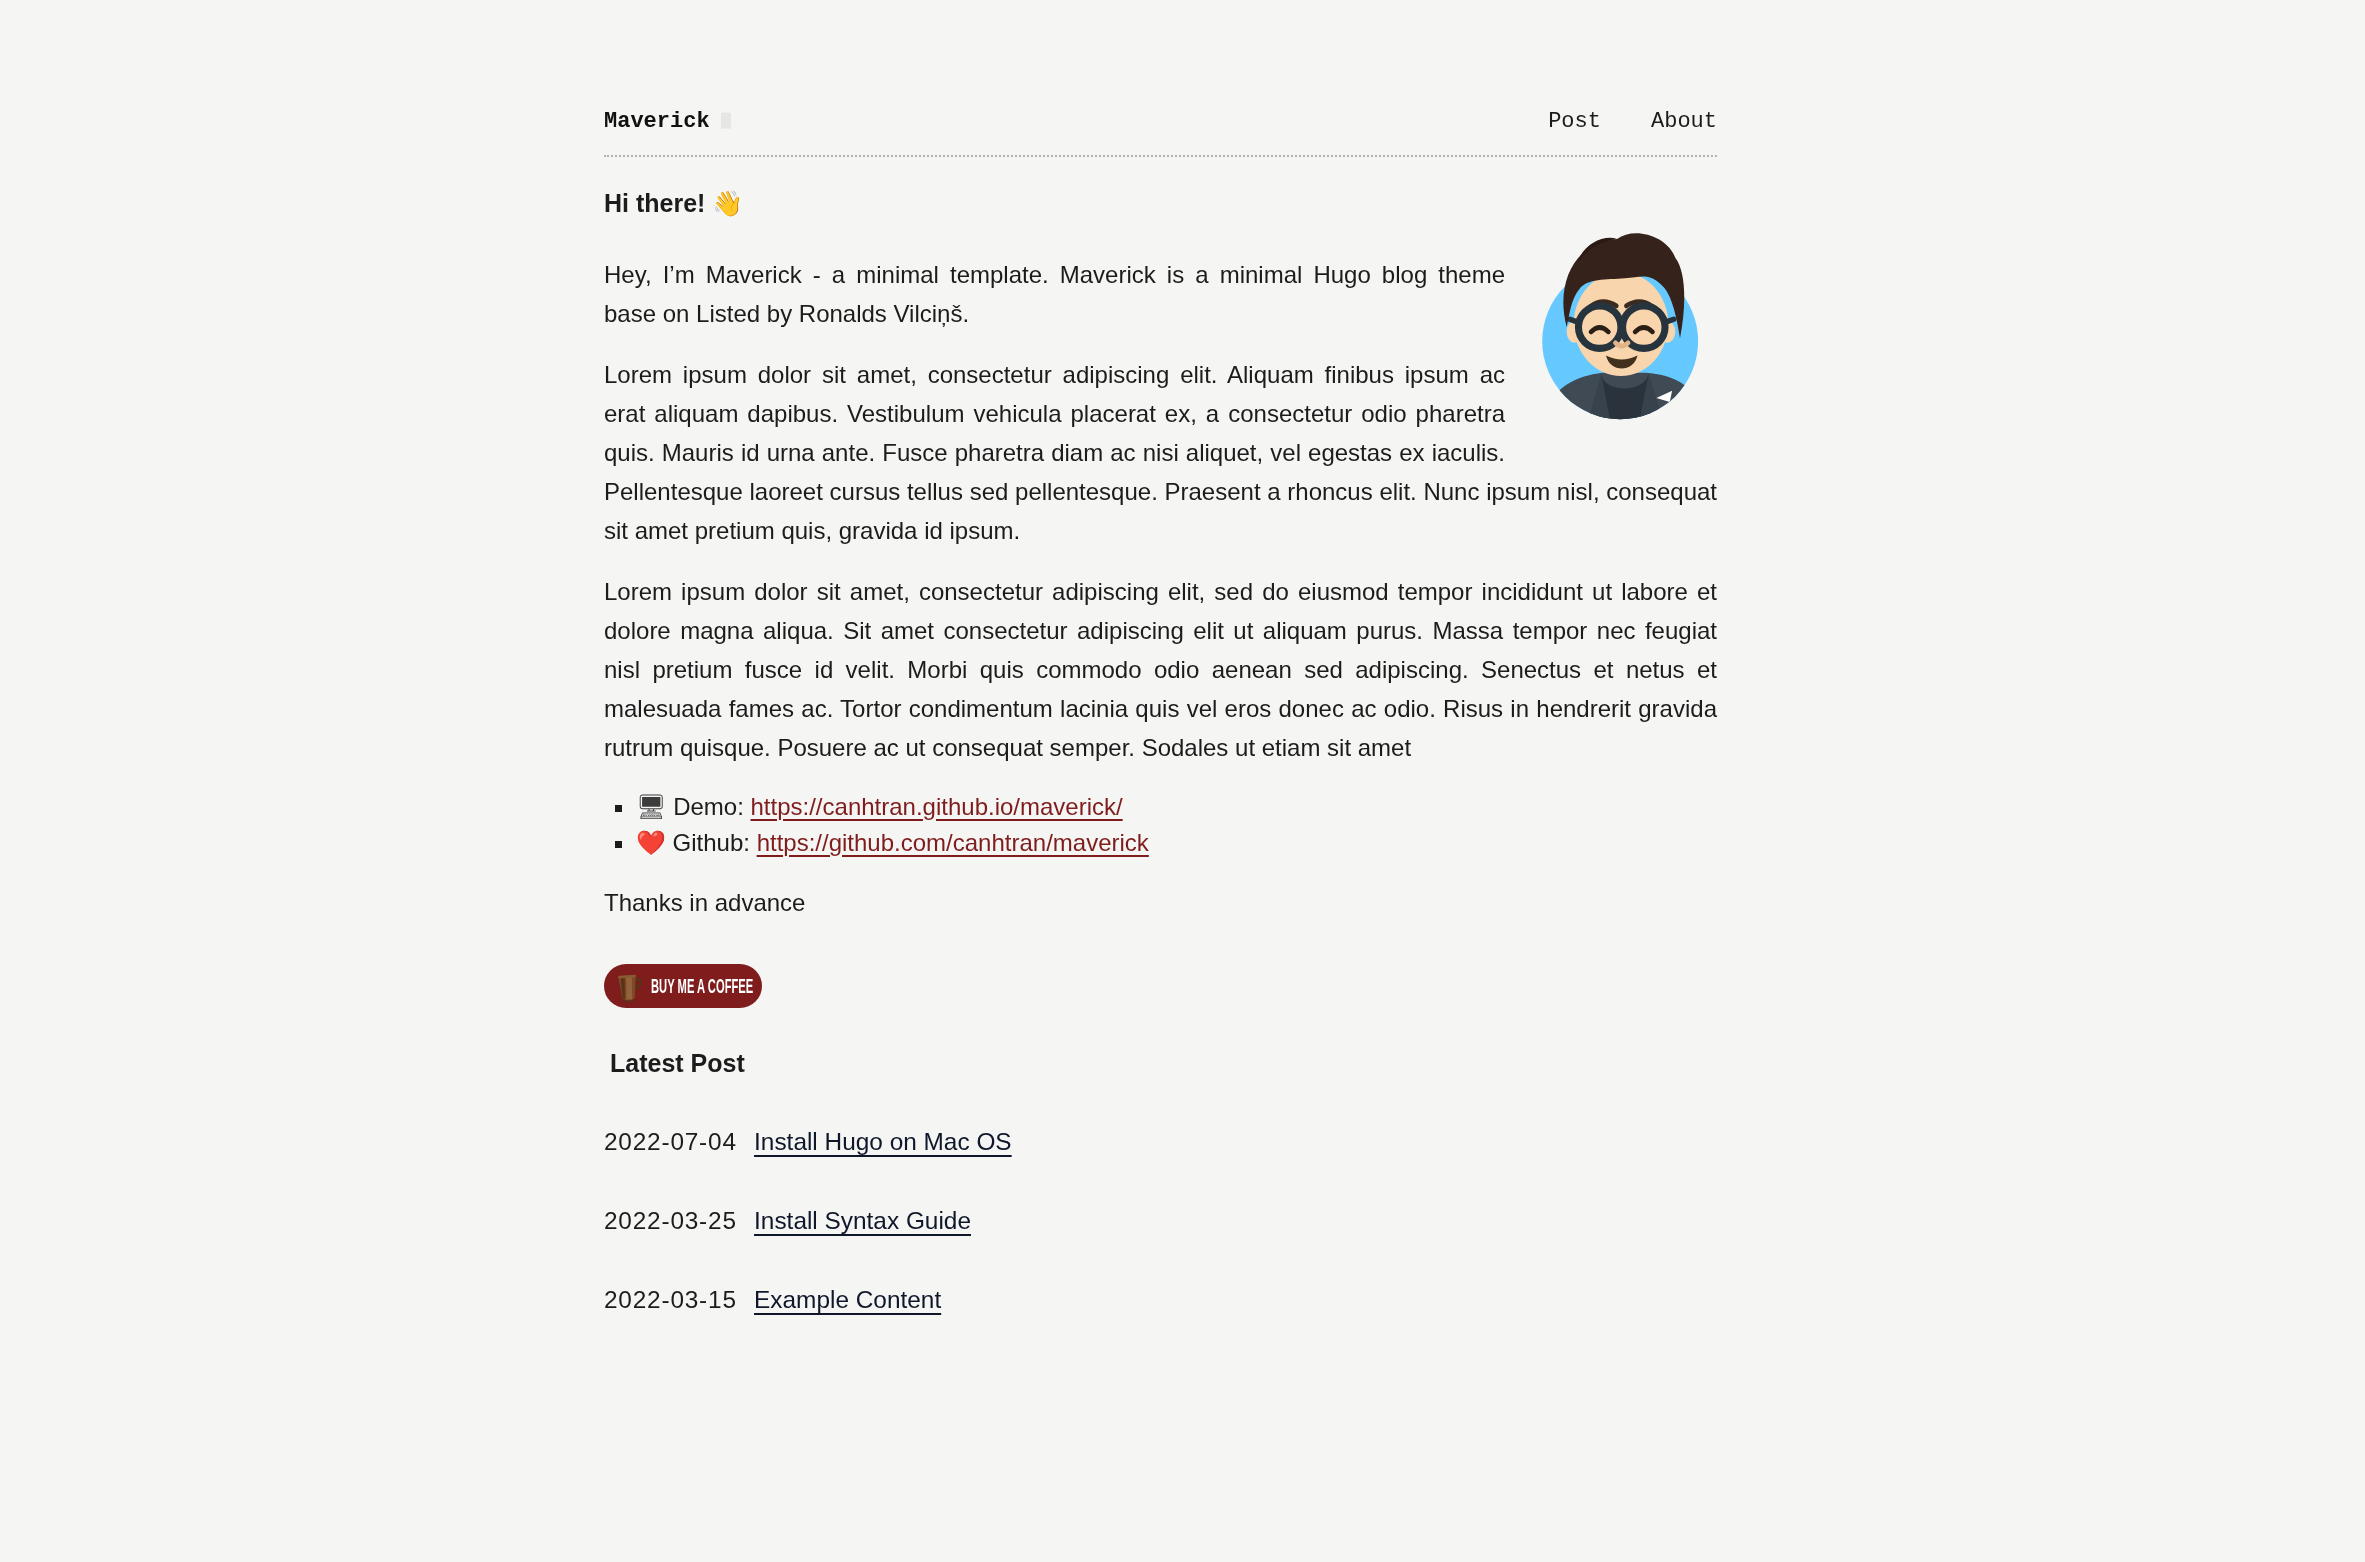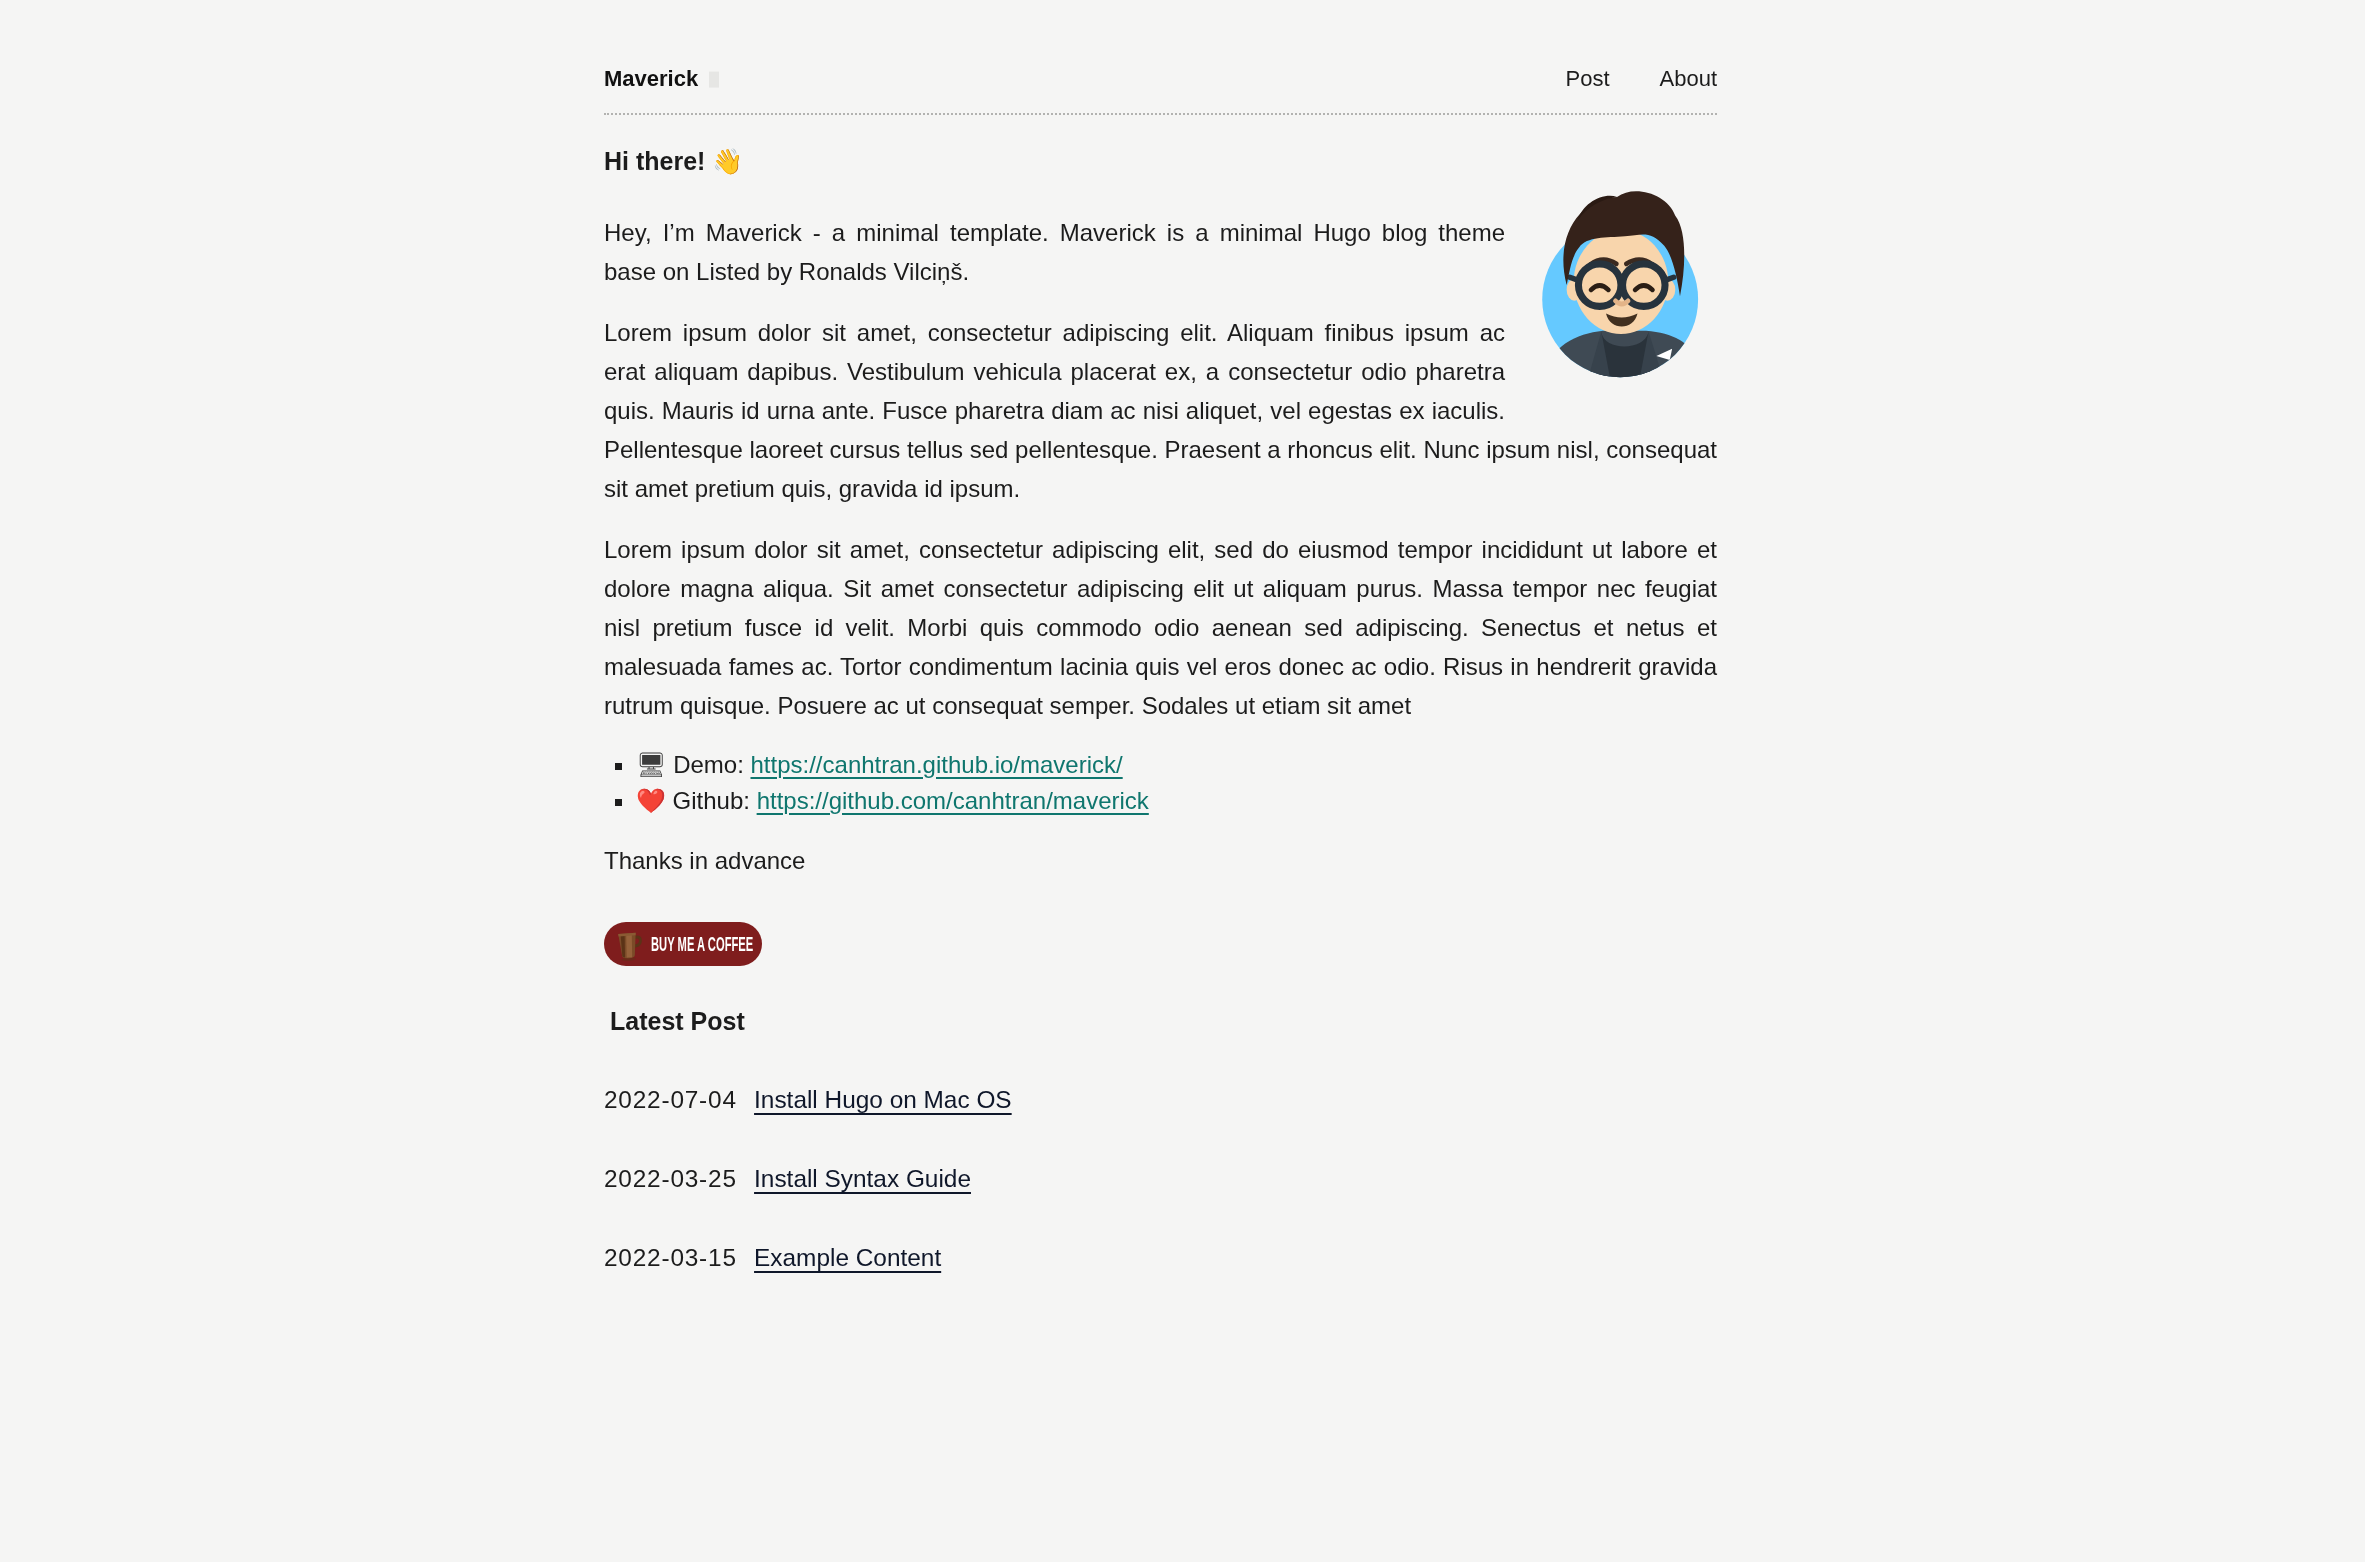--- a/index.html
+++ b/index.html
@@ -9,21 +9,22 @@
     background: #f5f5f4;
     color: #1c1c1c;
     font-family: "Liberation Sans", sans-serif;
     overflow: hidden;
   }
   .container { width: 1113px; margin-left: 604px; }
 
   
   .site-header {
     display: flex; justify-content: space-between; align-items: flex-start;
-    padding-top: 66px;
+    padding-top: 109px;
+    font-family: Liberation Mono, monospace;
   }
   .logo { font-size: 22px; font-weight: bold; color: #111; text-decoration: none; }
   .logo-cursor {
     display: inline-block; width: 10.3px; height: 16px;
     background: #e6e6e4; margin-left: 11px;
     transform: translateY(1.6px);
   }
   .nav { display: flex; gap: 50px; }
   .nav a { font-size: 22px; color: #1c1c1c; text-decoration: none; }
   .header-divider {
@@ -41,21 +42,21 @@
   p.first-para { margin-top: 36px; }
 
   .avatar-wrap {
     float: right;
     width: 185px; height: 193px;
     margin: -24px 0 17.3px 27px;
   }
 
   ul.links { margin: 22px 0; padding-left: 32px; list-style: square; }
   li.link-item { text-align: left; line-height: 36px; }
-  li.link-item a { color: #0f766e; text-decoration: underline; text-decoration-thickness: 1.6px; text-underline-offset: 4px; }
+  li.link-item a { color: #7f1d1d; text-decoration: underline; text-decoration-thickness: 1.6px; text-underline-offset: 4px; }
   .emoji { font-style: normal; }
   .emoji-wave { color: #f2c200; }
   .emoji-screen { color: #3c3c3c; }
   .emoji-heart { color: #e53935; }
 
   
   .bmc-button {
     display: inline-flex; align-items: center;
     width: 158px; height: 44px;
     margin-top: 20.5px;

